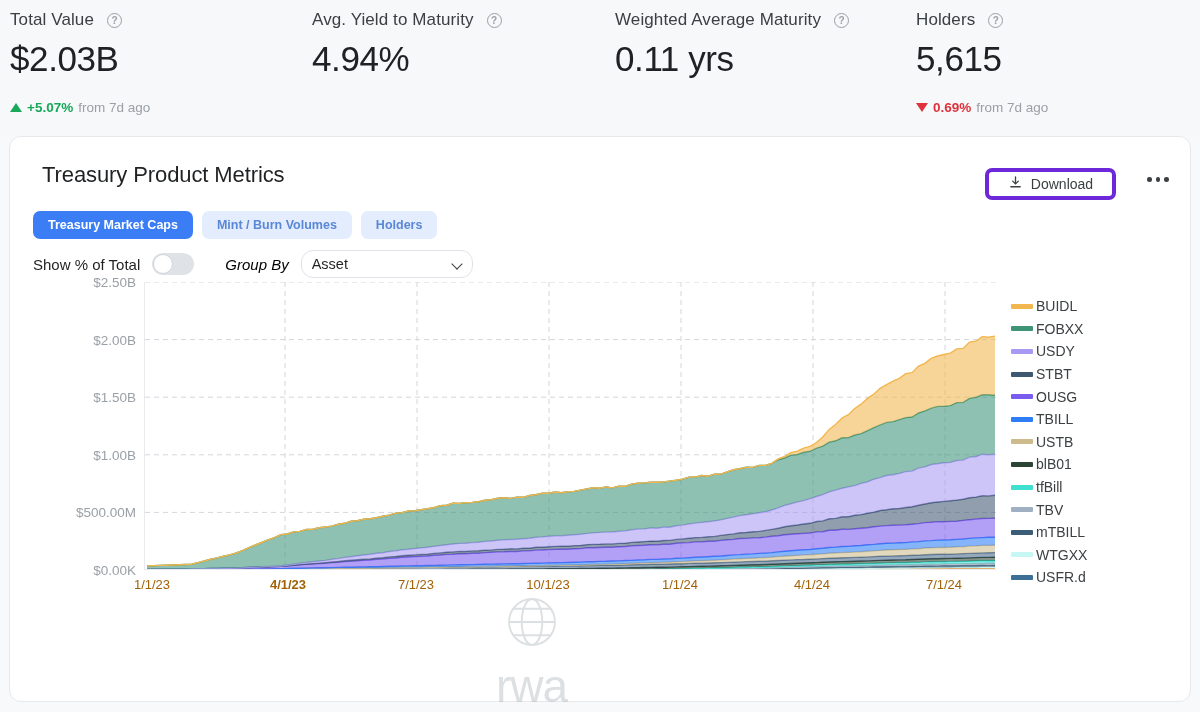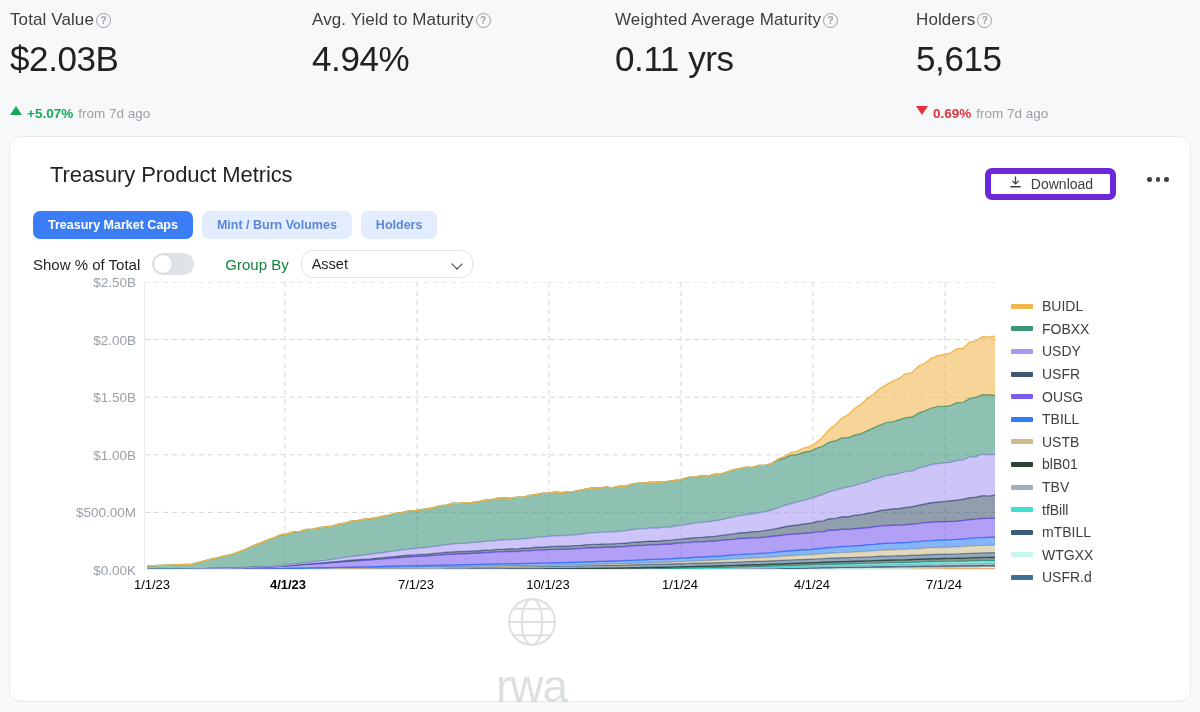--- a/index.html
+++ b/index.html
@@ -12,37 +12,37 @@
   }
 
   
   .stats-strip {
     position: absolute; left: 0; top: 0;
     width: 1200px; height: 136px;
     background: #f6f8fa;
     display: flex;
   }
   .stat { position: absolute; top: 10px; }
-  .stat-label-row { display: flex; align-items: center; gap: 2px; }
+  .stat-label-row { display: flex; align-items: center; gap: 13px; }
   .stat-label {
     font-size: 17px; color: #3c4043; letter-spacing: .1px;
   }
   .help-icon {
     width: 15px; height: 15px; border-radius: 50%;
     border: 1.3px solid #9aa0a6; color: #9aa0a6;
     font-size: 10px; line-height: 13px; text-align: center;
     display: inline-block; font-weight: 600;
   }
   .stat-value {
     font-size: 35px; color: #202124; margin-top: 9px;
     letter-spacing: -.4px; font-weight: 400;
   }
   .stat-delta {
-    margin-top: 27px; font-size: 13.5px; display: flex;
-    gap: 5px; color: #9aa0a6;
+    margin-top: 21px; font-size: 13.5px; display: flex;
+    align-items: center; gap: 5px; color: #9aa0a6;
   }
   .tri { width: 0; height: 0; }
   .tri-up {
     border-left: 6px solid transparent; border-right: 6px solid transparent;
     border-bottom: 9px solid #17a85a;
   }
   .tri-down {
     border-left: 6px solid transparent; border-right: 6px solid transparent;
     border-top: 9px solid #e0323c;
   }
@@ -51,27 +51,27 @@
 
   
   .card {
     position: absolute; left: 9px; top: 136px;
     width: 1182px; height: 566px;
     background: #ffffff;
     border: 1px solid #e6e9ec;
     border-radius: 12px;
   }
   .card-title {
-    position: absolute; left: 40px; top: 25px;
+    position: absolute; left: 32px; top: 25px;
     font-size: 22px; color: #1f2123; letter-spacing: -.1px;
   }
   .download-btn {
     position: absolute; left: 975px; top: 31px;
     width: 131px; height: 32px;
-    border: 6px solid #6d28d9; border-radius: 7px;
+    border: 4px solid #6d28d9; border-radius: 7px;
     background: #fff; display: flex; align-items: center;
     justify-content: center; gap: 8px;
     font-size: 14px; color: #3c4043; cursor: pointer;
   }
   .kebab {
     position: absolute; left: 1137px; top: 40px;
     display: flex; gap: 4px; cursor: pointer;
   }
   .kebab i { width: 4.5px; height: 4.5px; border-radius: 50%; background: #3c4043; display: block; }
 
@@ -91,21 +91,21 @@
   .toggle {
     width: 42px; height: 22px; border-radius: 11px;
     background: #dfe3e8; margin-left: 12px; position: relative;
     cursor: pointer;
   }
   .toggle .knob {
     position: absolute; left: 1px; top: 1px;
     width: 20px; height: 20px; border-radius: 50%;
     background: #fff; border: 1px solid #cfd4da;
   }
-  .groupby-label { font-size: 15px; color: #15803d; margin-left: 31px; }
+  .groupby-label { font-size: 15px; color: #000000; margin-left: 31px; font-style: italic; }
   .select {
     margin-left: 12px; width: 172px; height: 28px;
     border: 1px solid #dfe3e8; border-radius: 12px; background: #fff;
     display: flex; align-items: center; padding: 0 10px;
     font-size: 14.5px; color: #1f2123; cursor: pointer;
     position: relative;
   }
   .select .chev {
     position: absolute; right: 11px; top: 9px;
     width: 8px; height: 8px; border-right: 1.7px solid #3c4043;
@@ -120,37 +120,37 @@
     transform: translateY(-50%); white-space: nowrap;
   }
   .plot {
     position: absolute; left: 134px; top: 5px;
     width: 852px; height: 288px;
     border-left: 1px solid #e8eaed; border-bottom: 1px solid #e8eaed;
     overflow: hidden;
   }
   .xlabels { position: absolute; left: 134px; top: 300px; width: 852px; height: 20px; }
   .xlabel {
-    position: absolute; font-size: 13px; color: #000000;
+    position: absolute; font-size: 13px; color: #a16207;
     transform: translateX(-50%); white-space: nowrap;
   }
 
   
   .watermark {
     position: absolute; left: 486px; top: 456px;
     display: flex; align-items: center; gap: 4px;
     pointer-events: none; opacity: .30; flex-direction: column;
   }
   .wm-text { font-size: 46px; color: #8f9aa0; letter-spacing: -1px; font-weight: 400; }
   .wm-sub { font-size: 24px; color: #8f9aa0; align-self: flex-end; margin-bottom: 6px; }
 
   
   .legend { position: absolute; left: 1001px; top: 158px; width: 180px; }
   .legend-row {
-    display: flex; align-items: center; gap: 9px;
+    display: flex; align-items: center; gap: 3px;
     height: 22.6px; cursor: pointer;
   }
   .swatch { width: 22px; height: 5px; border-radius: 1px; flex: none; }
   .legend-label {
     font-size: 14px; color: #3c4043; white-space: nowrap;
     overflow: hidden; text-overflow: ellipsis;
   }
 </style>
 </head>
 <body>
@@ -319,47 +319,47 @@
       <div class="legend-row">
         <span class="swatch" style="background:#3d9478"></span>
     <span class="legend-label">FOBXX</span>
       </div>
       <div class="legend-row">
         <span class="swatch" style="background:#a899f2"></span>
     <span class="legend-label">USDY</span>
       </div>
       <div class="legend-row">
         <span class="swatch" style="background:#3f5871"></span>
-    <span class="legend-label">USFR</span>
+    <span class="legend-label">STBT</span>
       </div>
       <div class="legend-row">
         <span class="swatch" style="background:#7b5cf0"></span>
     <span class="legend-label">OUSG</span>
       </div>
       <div class="legend-row">
         <span class="swatch" style="background:#2f7df6"></span>
     <span class="legend-label">TBILL</span>
       </div>
       <div class="legend-row">
         <span class="swatch" style="background:#cdbb8e"></span>
     <span class="legend-label">USTB</span>
       </div>
       <div class="legend-row">
         <span class="swatch" style="background:#2c4434"></span>
     <span class="legend-label">blB01</span>
       </div>
       <div class="legend-row">
+        <span class="swatch" style="background:#3fe0d0"></span>
+    <span class="legend-label">tfBill</span>
+      </div>
+      <div class="legend-row">
         <span class="swatch" style="background:#9fb0c2"></span>
     <span class="legend-label">TBV</span>
       </div>
       <div class="legend-row">
-        <span class="swatch" style="background:#3fe0d0"></span>
-    <span class="legend-label">tfBill</span>
-      </div>
-      <div class="legend-row">
         <span class="swatch" style="background:#3b5c76"></span>
     <span class="legend-label">mTBILL</span>
       </div>
       <div class="legend-row">
         <span class="swatch" style="background:#c6f7f2"></span>
     <span class="legend-label">WTGXX</span>
       </div>
       <div class="legend-row">
         <span class="swatch" style="background:#3b6f96"></span>
     <span class="legend-label">USFR.d</span>

